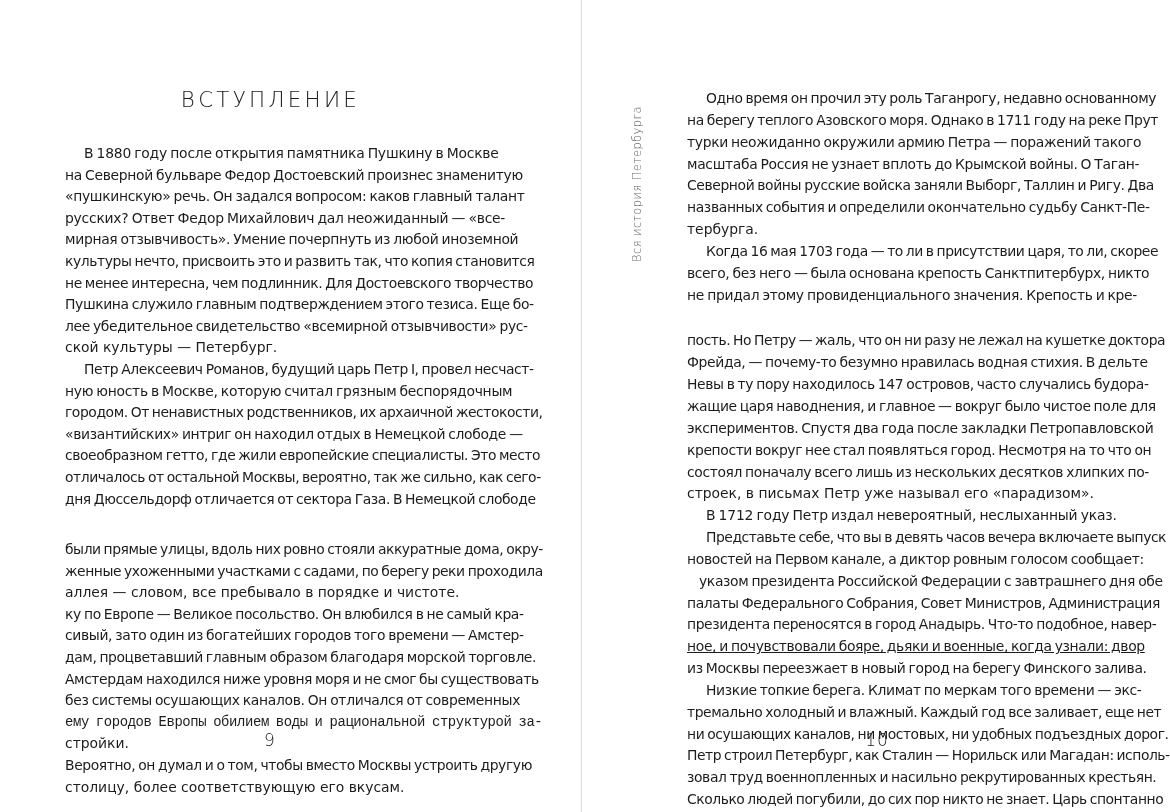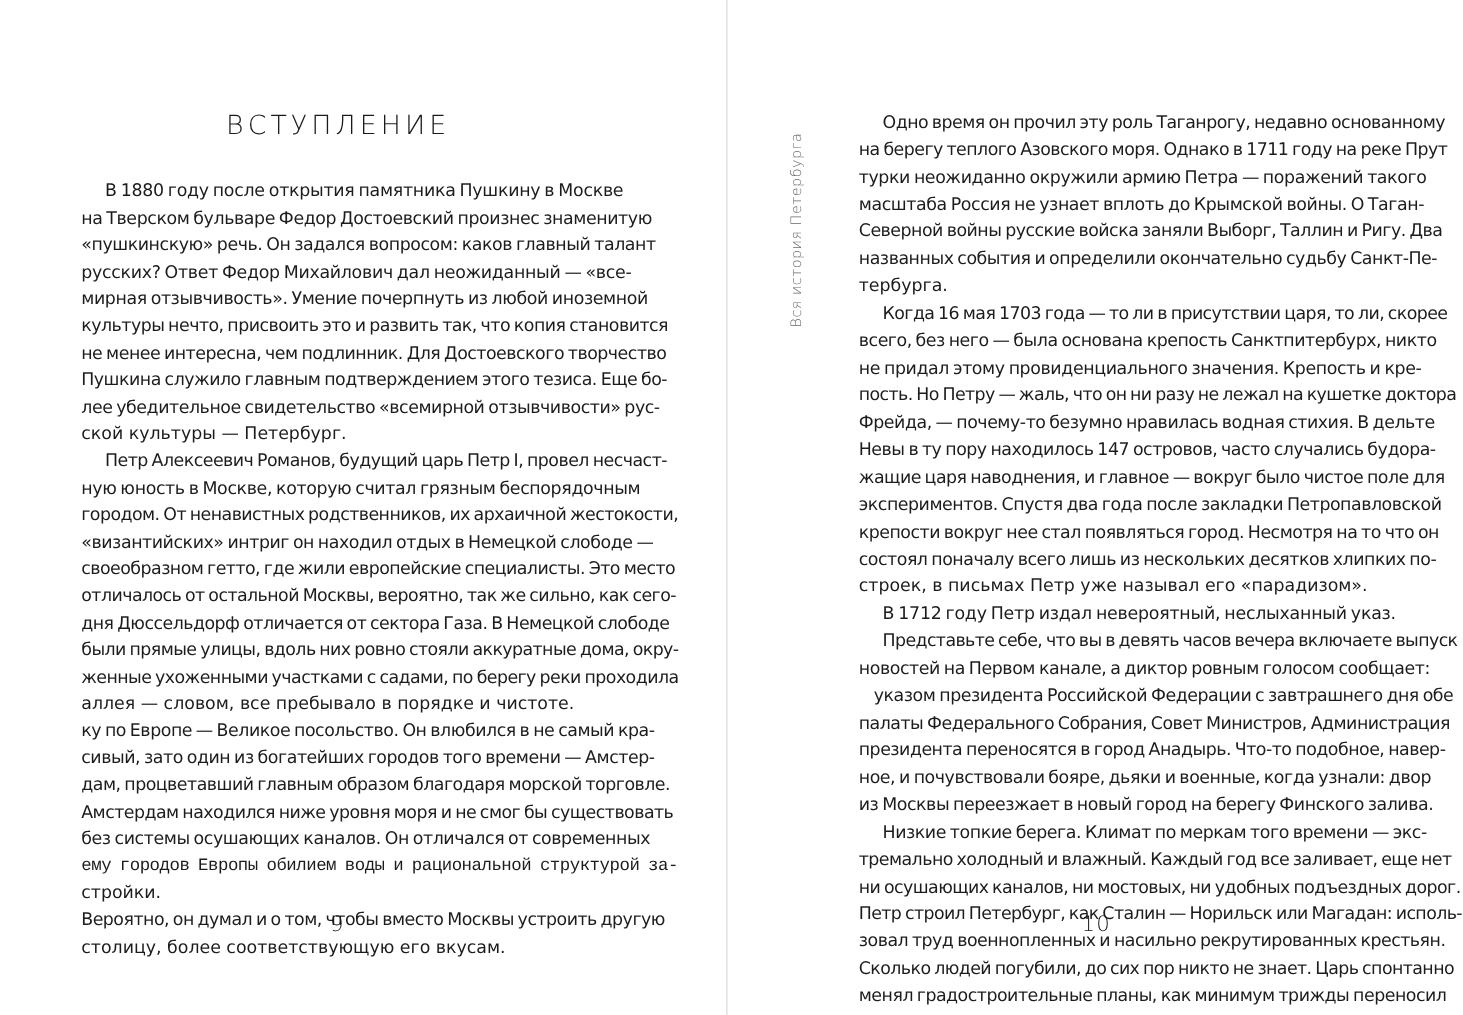--- a/index.html
+++ b/index.html
@@ -44,37 +44,37 @@
   .page-left .page-number { left: 250px; width: 40px; text-align: center; }
   .page-right .page-number { left: 265px; width: 60px; text-align: center; }
 </style>
 </head>
 <body>
 
 <div class="page page-left">
   <div class="chapter-title">ВСТУПЛЕНИЕ</div>
   <div class="text-block left-block" id="left-body">
       <span class="line indent" style="letter-spacing: -0.21px; word-spacing: -1px;">В 1880 году после открытия памятника Пушкину в Москве</span>
-      <span class="line" style="letter-spacing: -0.32px; word-spacing: -1px;">на Тверском бульваре Федор Достоевский произнес знаменитую</span>
+      <span class="line" style="letter-spacing: -0.32px; word-spacing: -1px;">на Северной бульваре Федор Достоевский произнес знаменитую</span>
       <span class="line" style="letter-spacing: -0.34px; word-spacing: -1px;">«пушкинскую» речь. Он задался вопросом: каков главный талант</span>
       <span class="line" style="letter-spacing: -0.23px; word-spacing: -1px;">русских? Ответ Федор Михайлович дал неожиданный — «все-</span>
       <span class="line" style="letter-spacing: -0.31px; word-spacing: -1px;">мирная отзывчивость». Умение почерпнуть из любой иноземной</span>
       <span class="line" style="letter-spacing: -0.41px; word-spacing: -1px;">культуры нечто, присвоить это и развить так, что копия становится</span>
       <span class="line" style="letter-spacing: -0.39px; word-spacing: -1px;">не менее интересна, чем подлинник. Для Достоевского творчество</span>
       <span class="line" style="letter-spacing: -0.39px; word-spacing: -1px;">Пушкина служило главным подтверждением этого тезиса. Еще бо-</span>
       <span class="line" style="letter-spacing: -0.35px; word-spacing: -1px;">лее убедительное свидетельство «всемирной отзывчивости» рус-</span>
       <span class="line last">ской культуры — Петербург.</span>
       <span class="line indent" style="letter-spacing: -0.41px; word-spacing: -1px;">Петр Алексеевич Романов, будущий царь Петр I, провел несчаст-</span>
       <span class="line" style="letter-spacing: -0.28px; word-spacing: -1px;">ную юность в Москве, которую считал грязным беспорядочным</span>
       <span class="line" style="letter-spacing: -0.43px; word-spacing: -1px;">городом. От ненавистных родственников, их архаичной жестокости,</span>
       <span class="line" style="letter-spacing: -0.34px; word-spacing: -1px;">«византийских» интриг он находил отдых в Немецкой слободе —</span>
       <span class="line" style="letter-spacing: -0.42px; word-spacing: -1px;">своеобразном гетто, где жили европейские специалисты. Это место</span>
       <span class="line" style="letter-spacing: -0.44px; word-spacing: -1px;">отличалось от остальной Москвы, вероятно, так же сильно, как сего-</span>
       <span class="line" style="letter-spacing: -0.41px; word-spacing: -1px;">дня Дюссельдорф отличается от сектора Газа. В Немецкой слободе</span>
-      <span class="line" style="letter-spacing: -0.45px; word-spacing: -1px;">были прямые улицы, вдоль них ровно стояли аккуратные дома, окру-</span>
+      <span class="line" style="letter-spacing: -0.45px; word-spacing: -1px; margin-top: 29px;">были прямые улицы, вдоль них ровно стояли аккуратные дома, окру-</span>
       <span class="line" style="letter-spacing: -0.44px; word-spacing: -1px;">женные ухоженными участками с садами, по берегу реки проходила</span>
       <span class="line last">аллея — словом, все пребывало в порядке и чистоте.</span>
       <span class="line" style="letter-spacing: -0.36px; word-spacing: -1px;">ку по Европе — Великое посольство. Он влюбился в не самый кра-</span>
       <span class="line" style="letter-spacing: -0.35px; word-spacing: -1px;">сивый, зато один из богатейших городов того времени — Амстер-</span>
       <span class="line" style="letter-spacing: -0.4px; word-spacing: -1px;">дам, процветавший главным образом благодаря морской торговле.</span>
       <span class="line" style="letter-spacing: -0.42px; word-spacing: -1px;">Амстердам находился ниже уровня моря и не смог бы существовать</span>
       <span class="line" style="letter-spacing: -0.32px; word-spacing: -1px;">без системы осушающих каналов. Он отличался от современных</span>
       <span class="line" style="letter-spacing: -0.38px; word-spacing: -1px; font-family: Liberation Mono, monospace;">ему городов Европы обилием воды и рациональной структурой за-</span>
       <span class="line last">стройки.</span>
       <span class="line" style="letter-spacing: -0.4px; word-spacing: -1px;">Вероятно, он думал и о том, чтобы вместо Москвы устроить другую</span>
@@ -93,35 +93,35 @@
       <span class="line indent" style="letter-spacing: -0.41px; word-spacing: -1px;">Одно время он прочил эту роль Таганрогу, недавно основанному</span>
       <span class="line" style="letter-spacing: -0.42px; word-spacing: -1px;">на берегу теплого Азовского моря. Однако в 1711 году на реке Прут</span>
       <span class="line" style="letter-spacing: -0.31px; word-spacing: -1px;">турки неожиданно окружили армию Петра — поражений такого</span>
       <span class="line" style="letter-spacing: -0.32px; word-spacing: -1px;">масштаба Россия не узнает вплоть до Крымской войны. О Таган-</span>
       <span class="line" style="letter-spacing: -0.39px; word-spacing: -1px;">Северной войны русские войска заняли Выборг, Таллин и Ригу. Два</span>
       <span class="line" style="letter-spacing: -0.36px; word-spacing: -1px;">названных события и определили окончательно судьбу Санкт-Пе-</span>
       <span class="line last">тербурга.</span>
       <span class="line indent" style="letter-spacing: -0.45px; word-spacing: -1px;">Когда 16 мая 1703 года — то ли в присутствии царя, то ли, скорее</span>
       <span class="line" style="letter-spacing: -0.36px; word-spacing: -1px;">всего, без него — была основана крепость Санктпитербурх, никто</span>
       <span class="line" style="letter-spacing: -0.3px; word-spacing: -1px;">не придал этому провиденциального значения. Крепость и кре-</span>
-      <span class="line" style="letter-spacing: -0.47px; word-spacing: -1px;">пость. Но Петру — жаль, что он ни разу не лежал на кушетке доктора</span>
+      <span class="line" style="letter-spacing: -0.47px; word-spacing: -1px; margin-top: 24px;">пость. Но Петру — жаль, что он ни разу не лежал на кушетке доктора</span>
       <span class="line" style="letter-spacing: -0.36px; word-spacing: -1px;">Фрейда, — почему-то безумно нравилась водная стихия. В дельте</span>
       <span class="line" style="letter-spacing: -0.37px; word-spacing: -1px;">Невы в ту пору находилось 147 островов, часто случались будора-</span>
       <span class="line" style="letter-spacing: -0.4px; word-spacing: -1px;">жащие царя наводнения, и главное — вокруг было чистое поле для</span>
       <span class="line" style="letter-spacing: -0.37px; word-spacing: -1px;">экспериментов. Спустя два года после закладки Петропавловской</span>
       <span class="line" style="letter-spacing: -0.39px; word-spacing: -1px;">крепости вокруг нее стал появляться город. Несмотря на то что он</span>
       <span class="line" style="letter-spacing: -0.37px; word-spacing: -1px;">состоял поначалу всего лишь из нескольких десятков хлипких по-</span>
       <span class="line last">строек, в письмах Петр уже называл его «парадизом».</span>
       <span class="line indent last" style="letter-spacing: -0.18px; word-spacing: -1px;">В 1712 году Петр издал невероятный, неслыханный указ.</span>
       <span class="line indent" style="letter-spacing: -0.47px; word-spacing: -1px;">Представьте себе, что вы в девять часов вечера включаете выпуск</span>
       <span class="line" style="letter-spacing: -0.33px; word-spacing: -1px;">новостей на Первом канале, а диктор ровным голосом сообщает:</span>
       <span class="line" style="letter-spacing: -0.36px; word-spacing: -1px; margin-left: 12px;">указом президента Российской Федерации с завтрашнего дня обе</span>
       <span class="line" style="letter-spacing: -0.4px; word-spacing: -1px;">палаты Федерального Собрания, Совет Министров, Администрация</span>
       <span class="line" style="letter-spacing: -0.39px; word-spacing: -1px;">президента переносятся в город Анадырь. Что-то подобное, навер-</span>
-      <span class="line" style="letter-spacing: -0.35px; word-spacing: -1px;">ное, и почувствовали бояре, дьяки и военные, когда узнали: двор</span>
+      <span class="line" style="letter-spacing: -0.35px; word-spacing: -1px; text-decoration: underline;">ное, и почувствовали бояре, дьяки и военные, когда узнали: двор</span>
       <span class="line last" style="letter-spacing: -0.35px; word-spacing: -1px;">из Москвы переезжает в новый город на берегу Финского залива.</span>
       <span class="line indent" style="letter-spacing: -0.34px; word-spacing: -1px;">Низкие топкие берега. Климат по меркам того времени — экс-</span>
       <span class="line" style="letter-spacing: -0.43px; word-spacing: -1px;">тремально холодный и влажный. Каждый год все заливает, еще нет</span>
       <span class="line" style="letter-spacing: -0.45px; word-spacing: -1px;">ни осушающих каналов, ни мостовых, ни удобных подъездных дорог.</span>
       <span class="line" style="letter-spacing: -0.47px; word-spacing: -1px;">Петр строил Петербург, как Сталин — Норильск или Магадан: исполь-</span>
       <span class="line" style="letter-spacing: -0.39px; word-spacing: -1px;">зовал труд военнопленных и насильно рекрутированных крестьян.</span>
       <span class="line" style="letter-spacing: -0.45px; word-spacing: -1px;">Сколько людей погубили, до сих пор никто не знает. Царь спонтанно</span>
       <span class="line" style="letter-spacing: -0.39px; word-spacing: -1px;">менял градостроительные планы, как минимум трижды переносил</span>
     </div>
   <div class="page-number">10</div>

